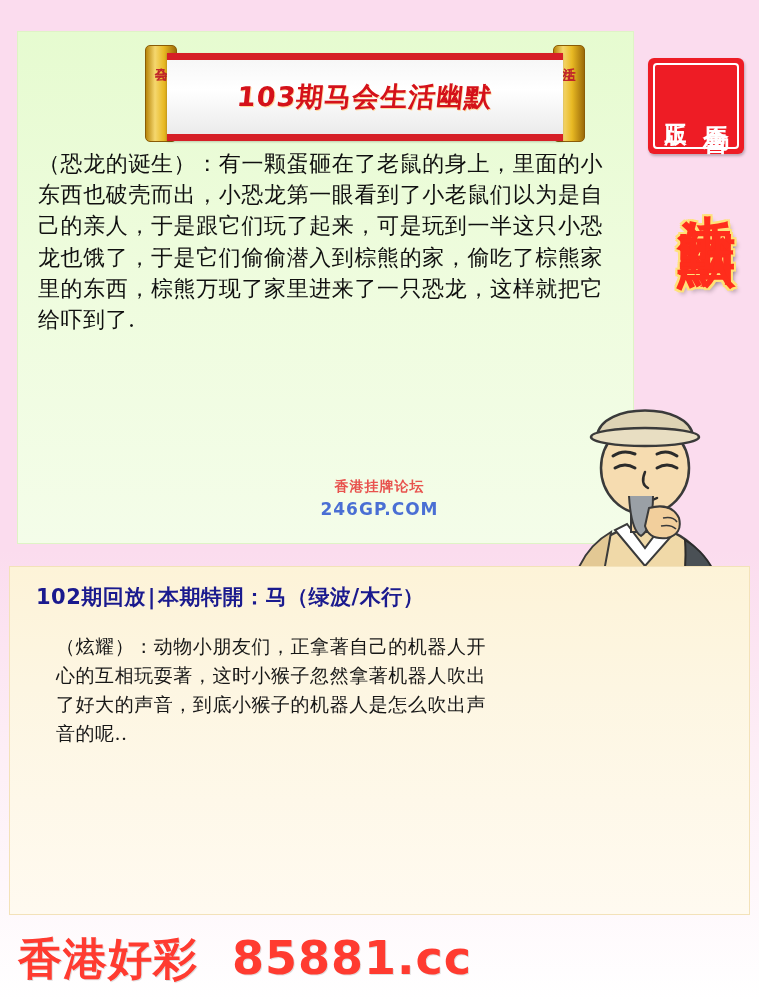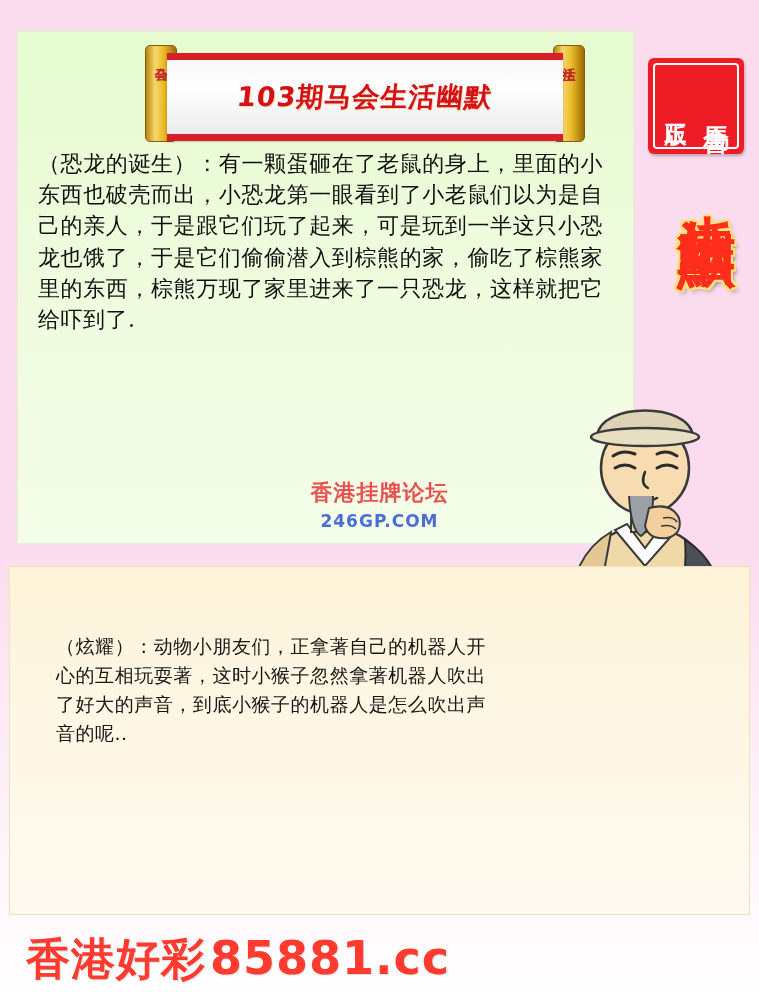--- a/index.html
+++ b/index.html
@@ -107,21 +107,21 @@
   .forum-mark {
     position: absolute;
     left: 0;
     right: 0;
     top: 478px;
     text-align: center;
     pointer-events: none;
   }
   .forum-mark .cn {
     display: block;
-    font-size: 22px;
+    font-size: 14px;
     font-weight: bold;
     color: #e8524e;
     letter-spacing: 1px;
     font-family: "DejaVu Sans", sans-serif;
   }
   .forum-mark .url {
     display: block;
     margin-top: 3px;
     font-size: 17px;
     font-weight: bold;
@@ -228,35 +228,35 @@
     font-size: 19px;
     line-height: 1.52;
     color: #171717;
     text-align: justify;
     letter-spacing: 0.5px;
   }
 
   
   .footer {
     position: absolute;
-    left: 26px;
+    left: 18px;
     top: 930px;
     display: flex;
     align-items: baseline;
   }
   .footer .cn {
     font-family: "DejaVu Sans", sans-serif;
     font-size: 44px;
     font-weight: bold;
     color: #ff3b30;
     letter-spacing: 1px;
     text-shadow: 1px 1px 0 rgba(0,0,0,.12);
   }
   .footer .site {
-    margin-left: 4px;
+    margin-left: 34px;
     font-family: "DejaVu Sans", sans-serif;
     font-size: 46px;
     font-weight: bold;
     color: #ff3b30;
     letter-spacing: 1px;
     text-shadow: 1px 1px 0 rgba(0,0,0,.12);
   }
 </style>
 </head>
 <body>
@@ -324,20 +324,23 @@
       <path d="M84 116 q2 34 12 40 q12 -8 12 -40" fill="#9aa0a6" stroke="#3a3a3a" stroke-width="2"></path>
 
       <path d="M104 128 q22 -6 30 10 q4 16 -12 20 q-18 2 -22 -12 Z" fill="#f2cf9c" stroke="#3a3a3a" stroke-width="2"></path>
       <path d="M118 138 q10 -2 14 4" stroke="#3a3a3a" stroke-width="1.6" fill="none"></path>
       <path d="M116 146 q10 -2 15 3" stroke="#3a3a3a" stroke-width="1.6" fill="none"></path>
     </svg>
   </div>
 
   <div class="cream-panel"></div>
 
+  <div class="recap-line">
+    <span>102期回放</span><span class="sep">|</span><span>本期特開：马（绿波/木行）</span>
+  </div>
 
   <div class="joke">（炫耀）：动物小朋友们，正拿著自己的机器人开心的互相玩耍著，这时小猴子忽然拿著机器人吹出了好大的声音，到底小猴子的机器人是怎么吹出声音的呢..</div>
 
   <div class="footer">
     <span class="cn">香港好彩</span>
     <span class="site">85881.cc</span>
   </div>
 
 </div>
 

